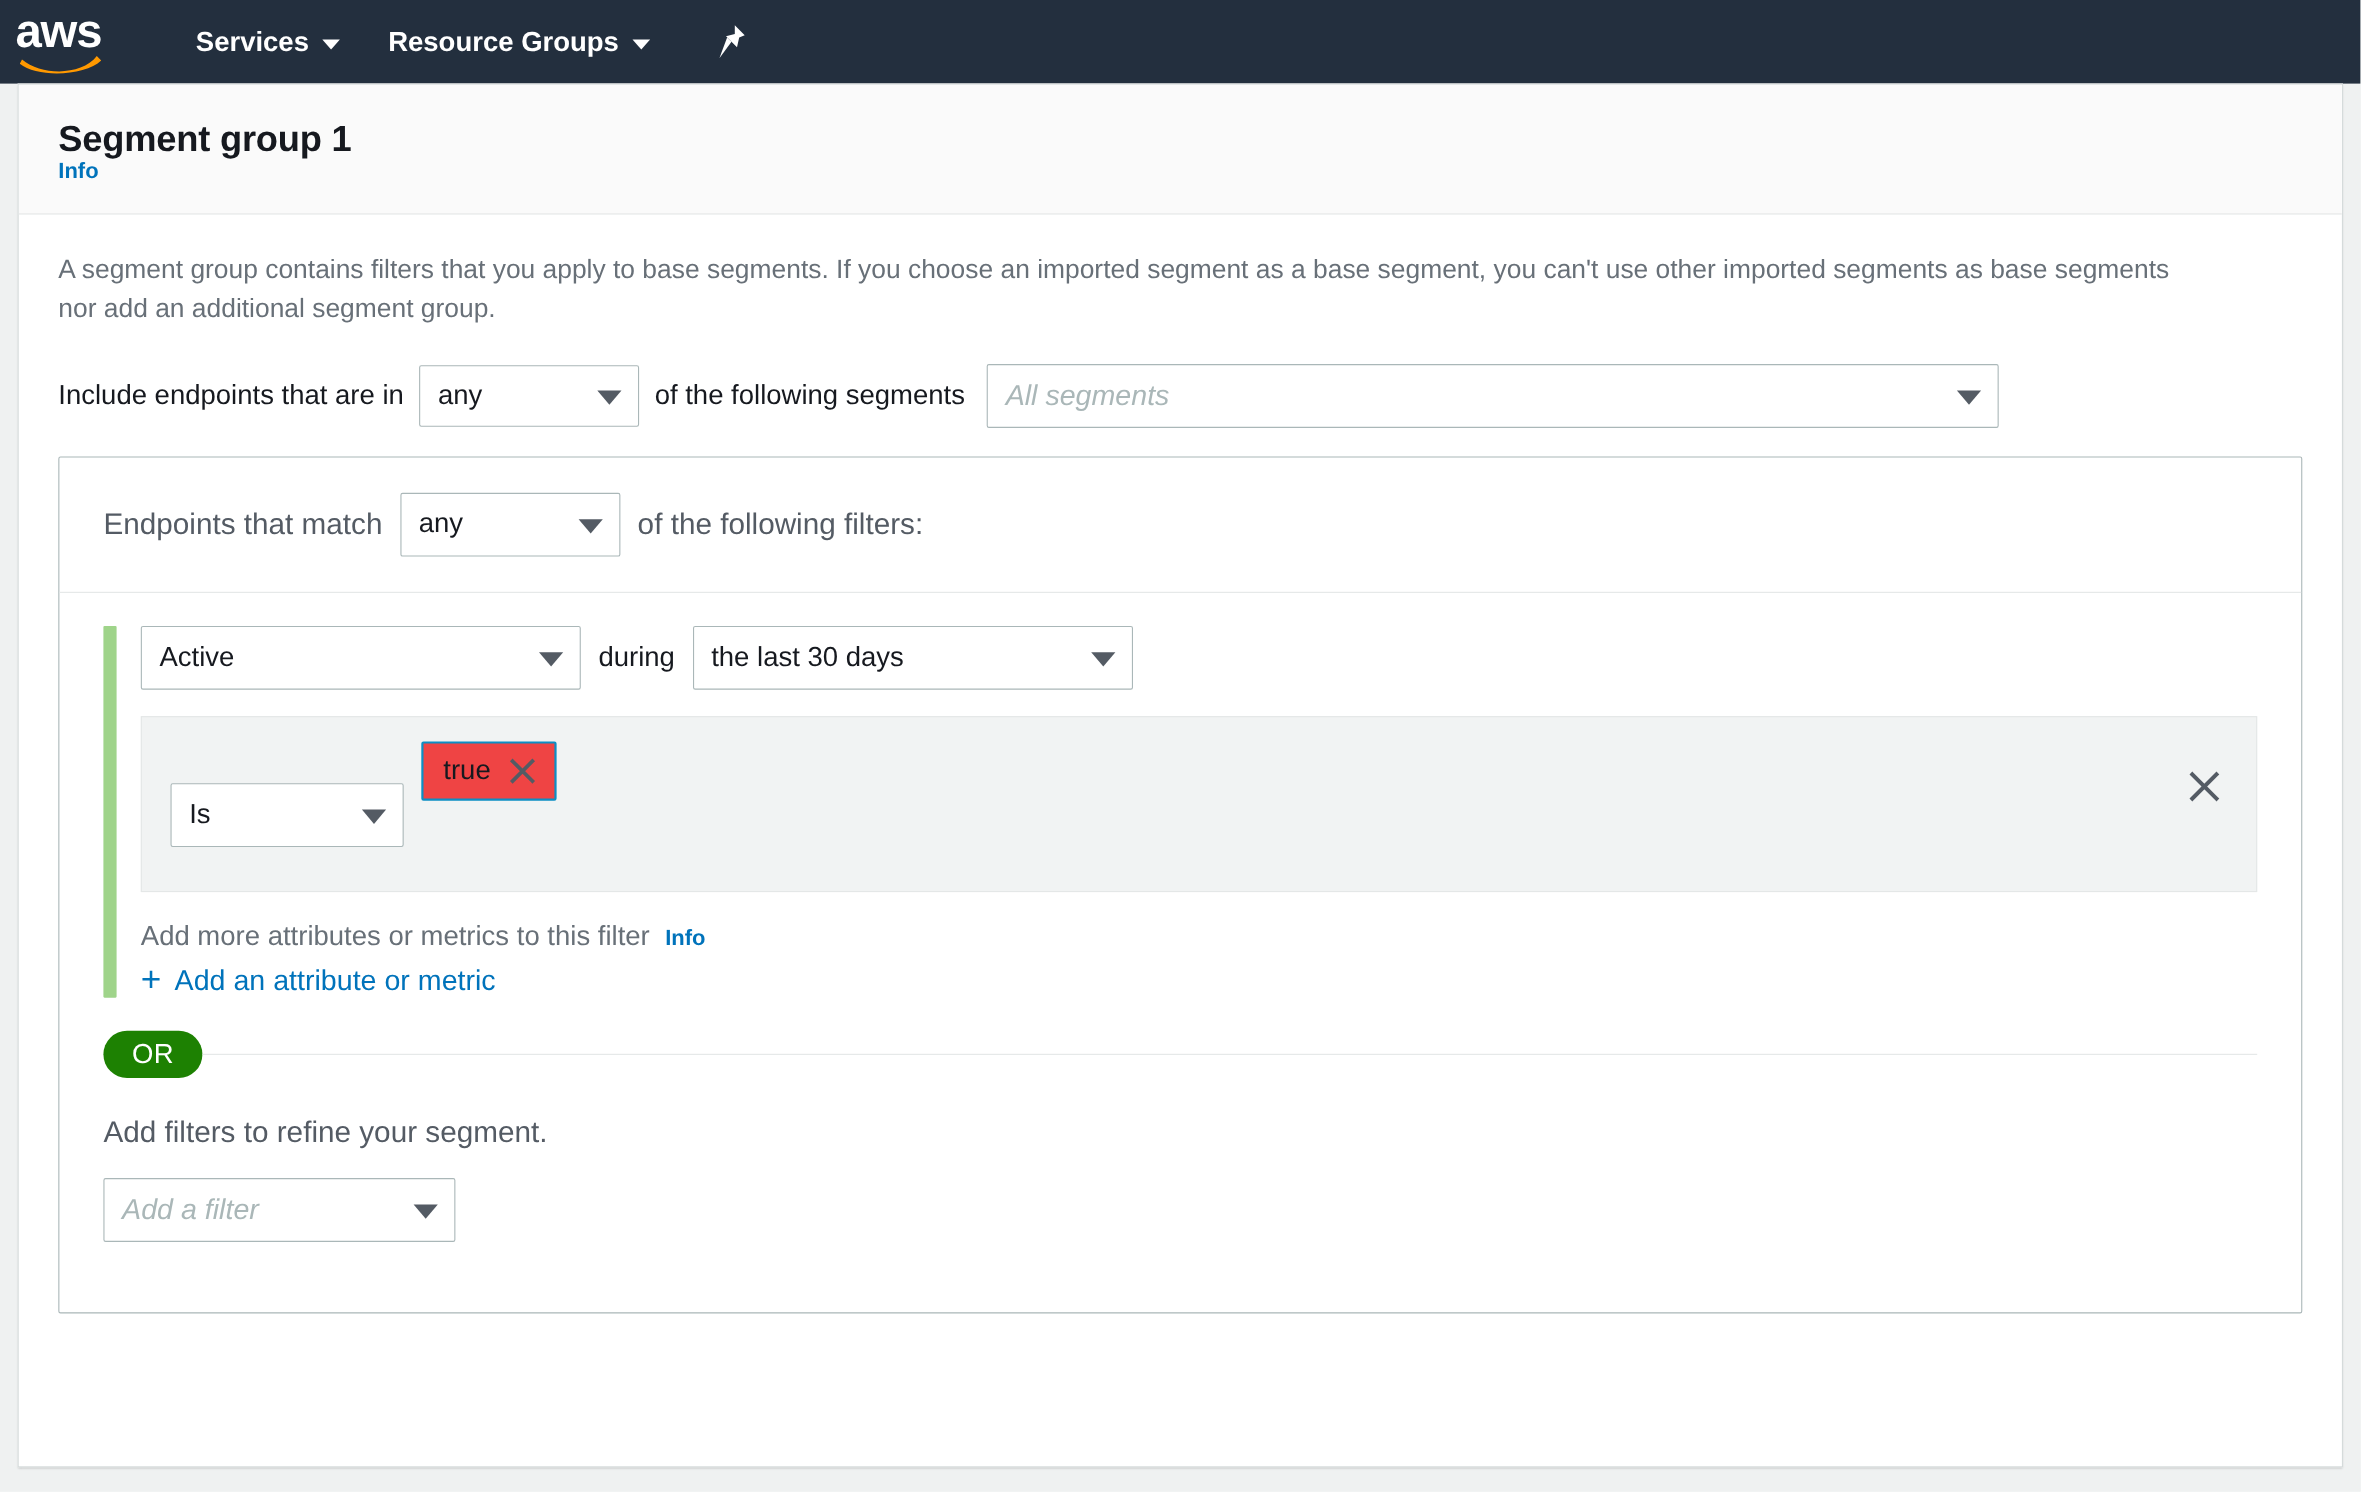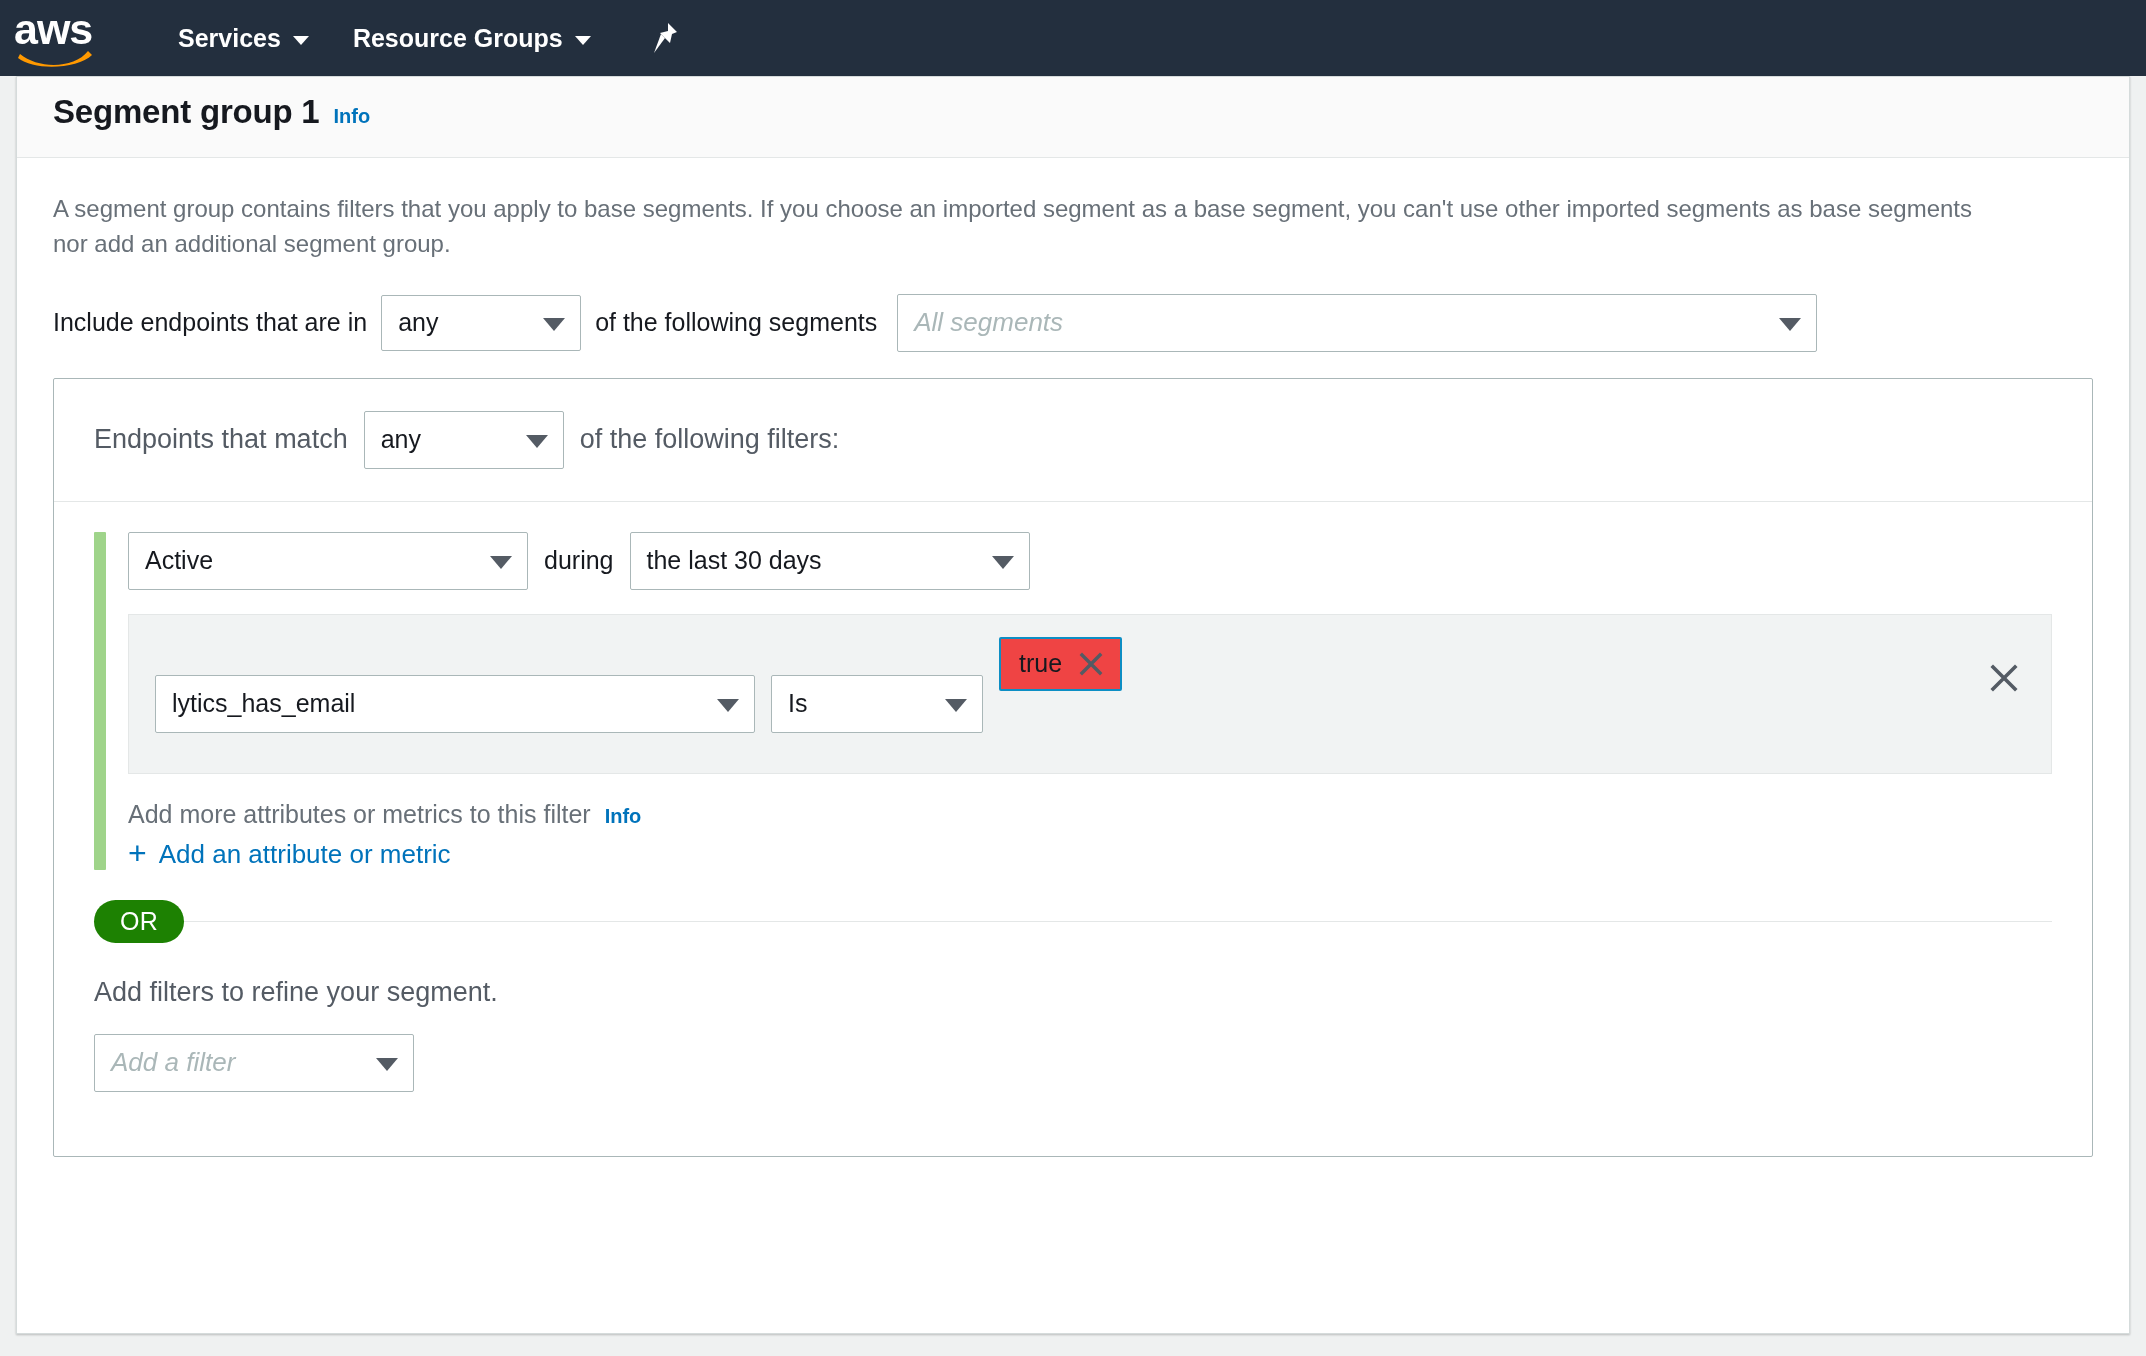--- a/index.html
+++ b/index.html
@@ -74,24 +74,25 @@
     margin: 0 16px;
     background: #ffffff;
     border: 1px solid #d5dbdb;
     box-shadow: 0 1px 2px rgba(0,0,0,0.22);
     height: 1258px;
     overflow: hidden;
   }
   .card-header {
     background: #fafafa;
     border-bottom: 1px solid #e4e7e7;
-    padding: 16px 36px 26px 36px;
+    padding: 30px 36px 26px 36px;
     display: flex;
     align-items: baseline;
-    gap: 14px;
+    gap: 0;
+    flex-direction: column;
   }
   .card-title {
     font-size: 33px;
     font-weight: 700;
     color: #16191f;
     letter-spacing: -0.2px;
   }
   .info-link {
     font-size: 20px;
     font-weight: 700;
@@ -407,26 +408,20 @@
               <div class="sel sel-during">
                 <span>the last 30 days</span>
                 <span class="caret"></span>
               </div>
             </div>
 
             
             <div class="attr-panel">
               <div class="attr-fields">
 
-                <div class="attr-name-col">
-                  <div class="sel">
-                    <span>lytics_has_email</span>
-                    <span class="caret"></span>
-                  </div>
-                </div>
 
                 <div class="attr-op-col">
                   <div class="sel">
                     <span>Is</span>
                     <span class="caret"></span>
                   </div>
                 </div>
 
                 <div class="attr-values-col">
 

